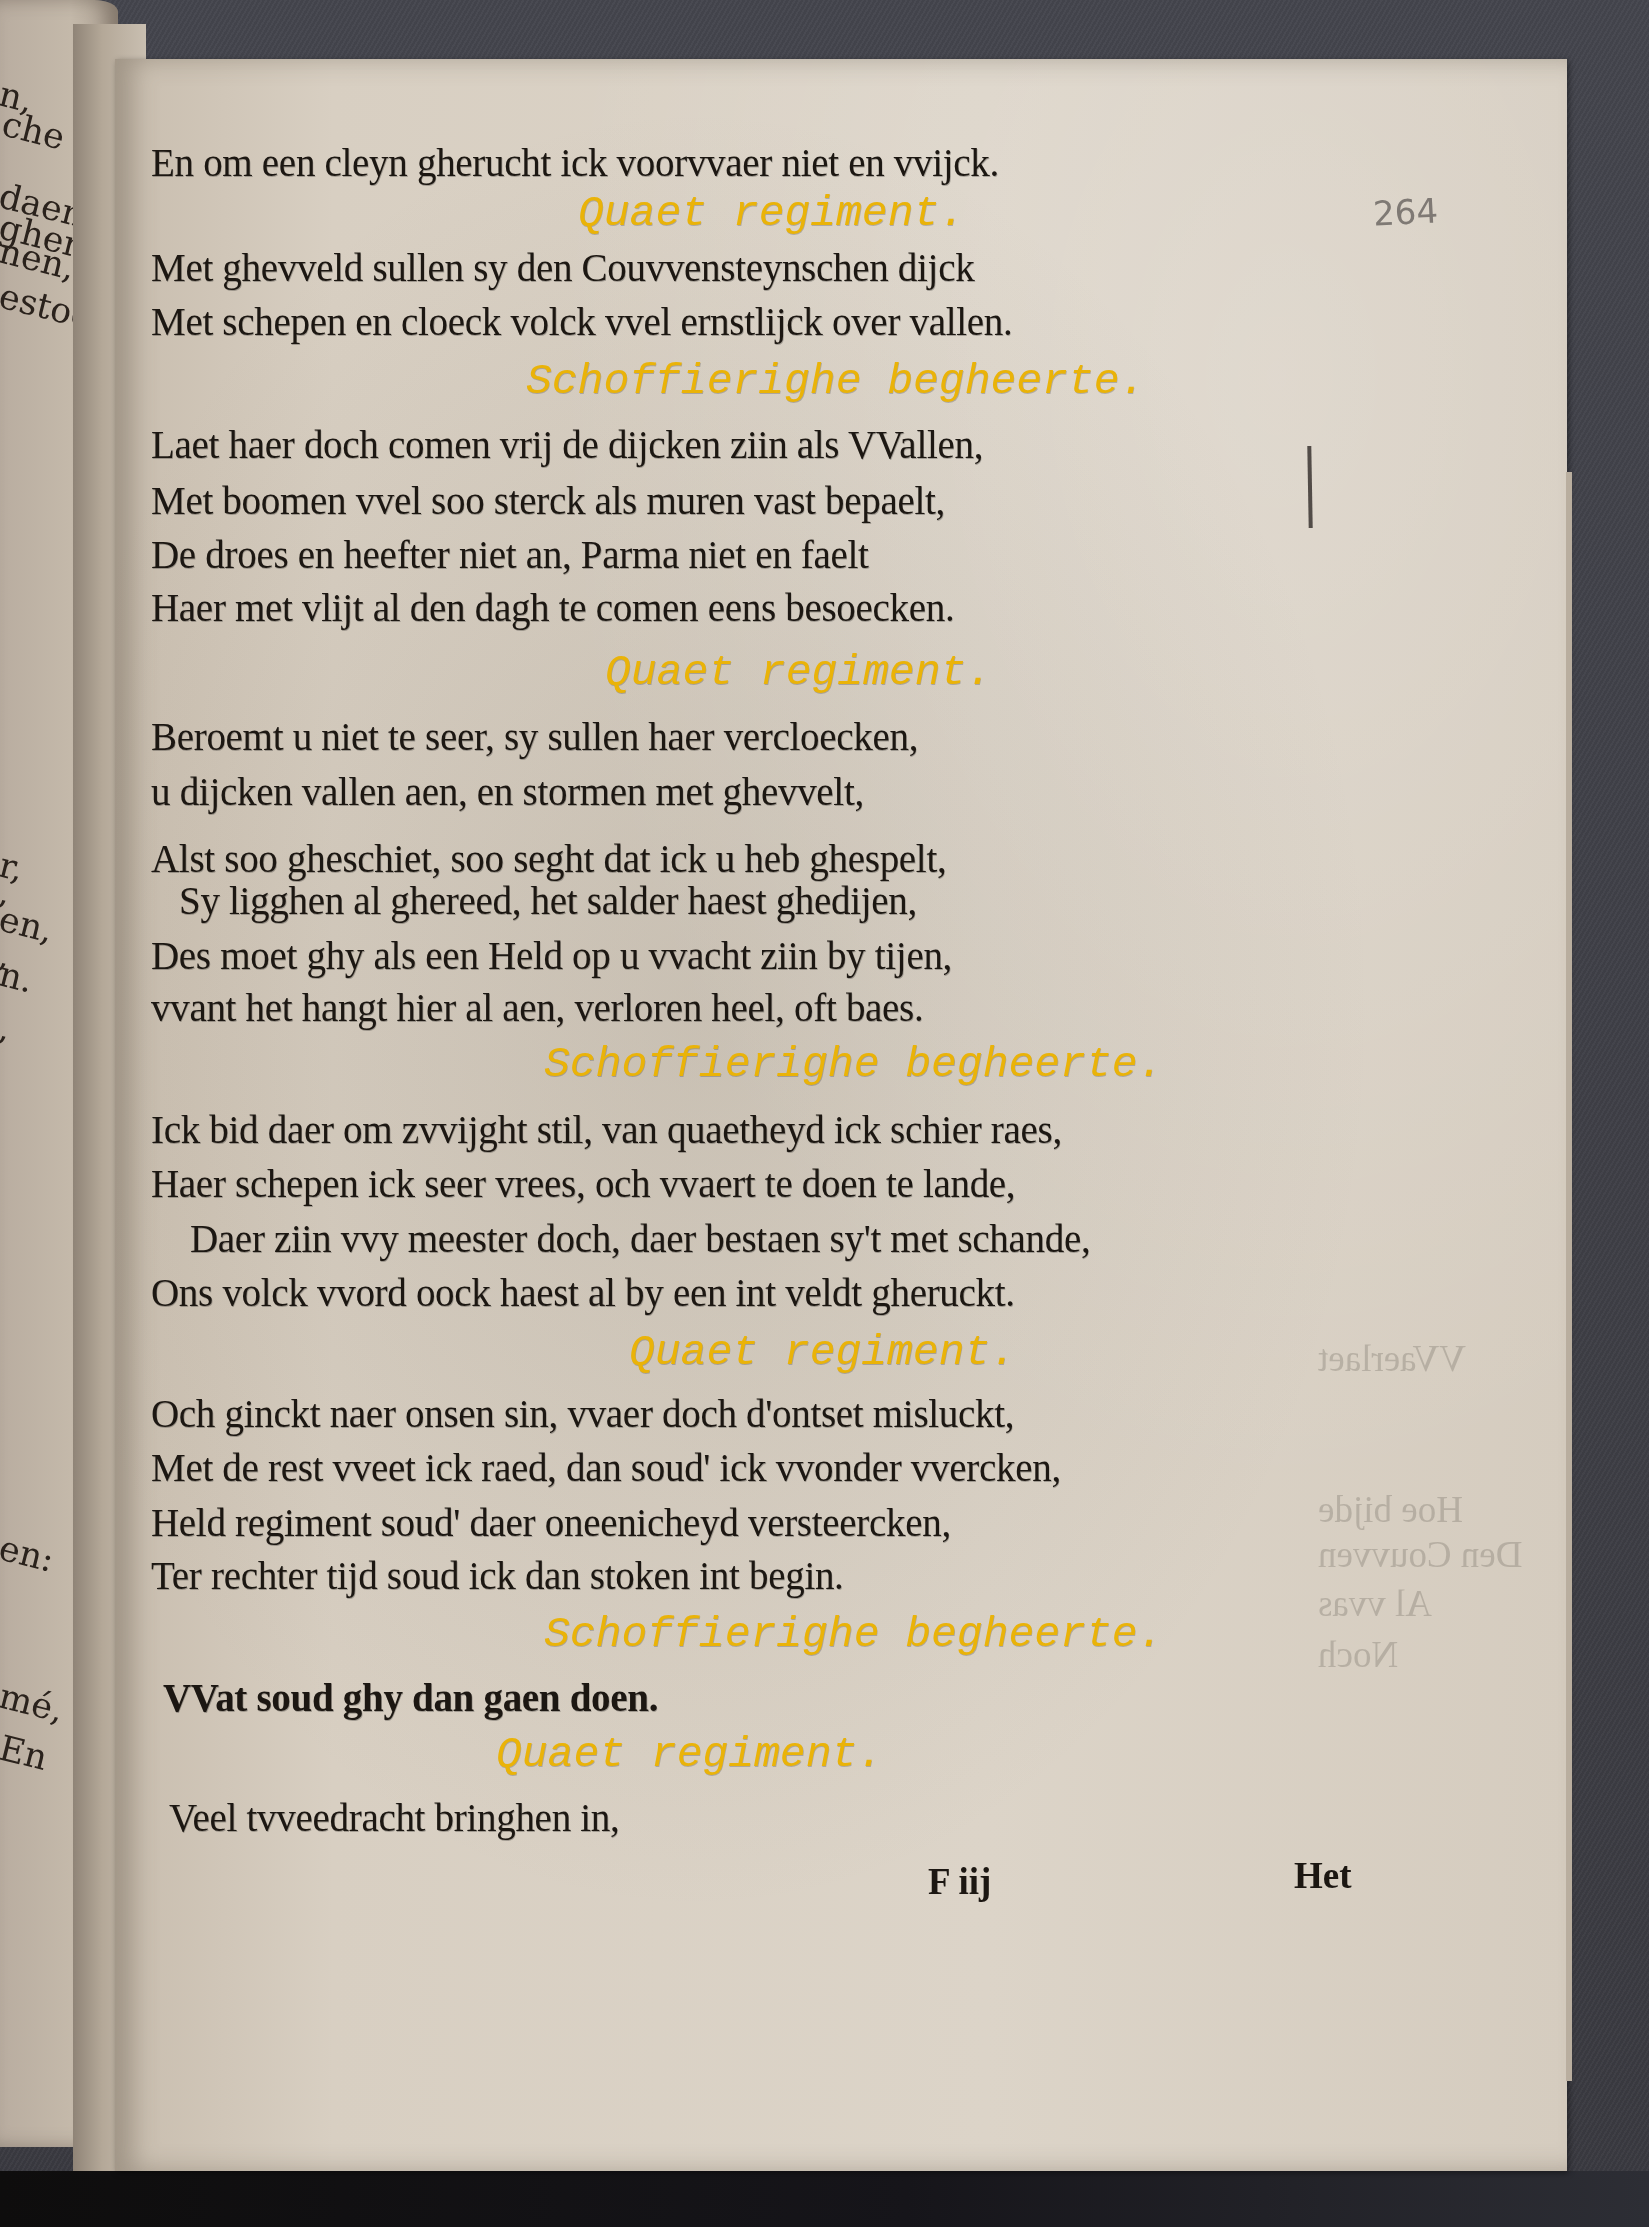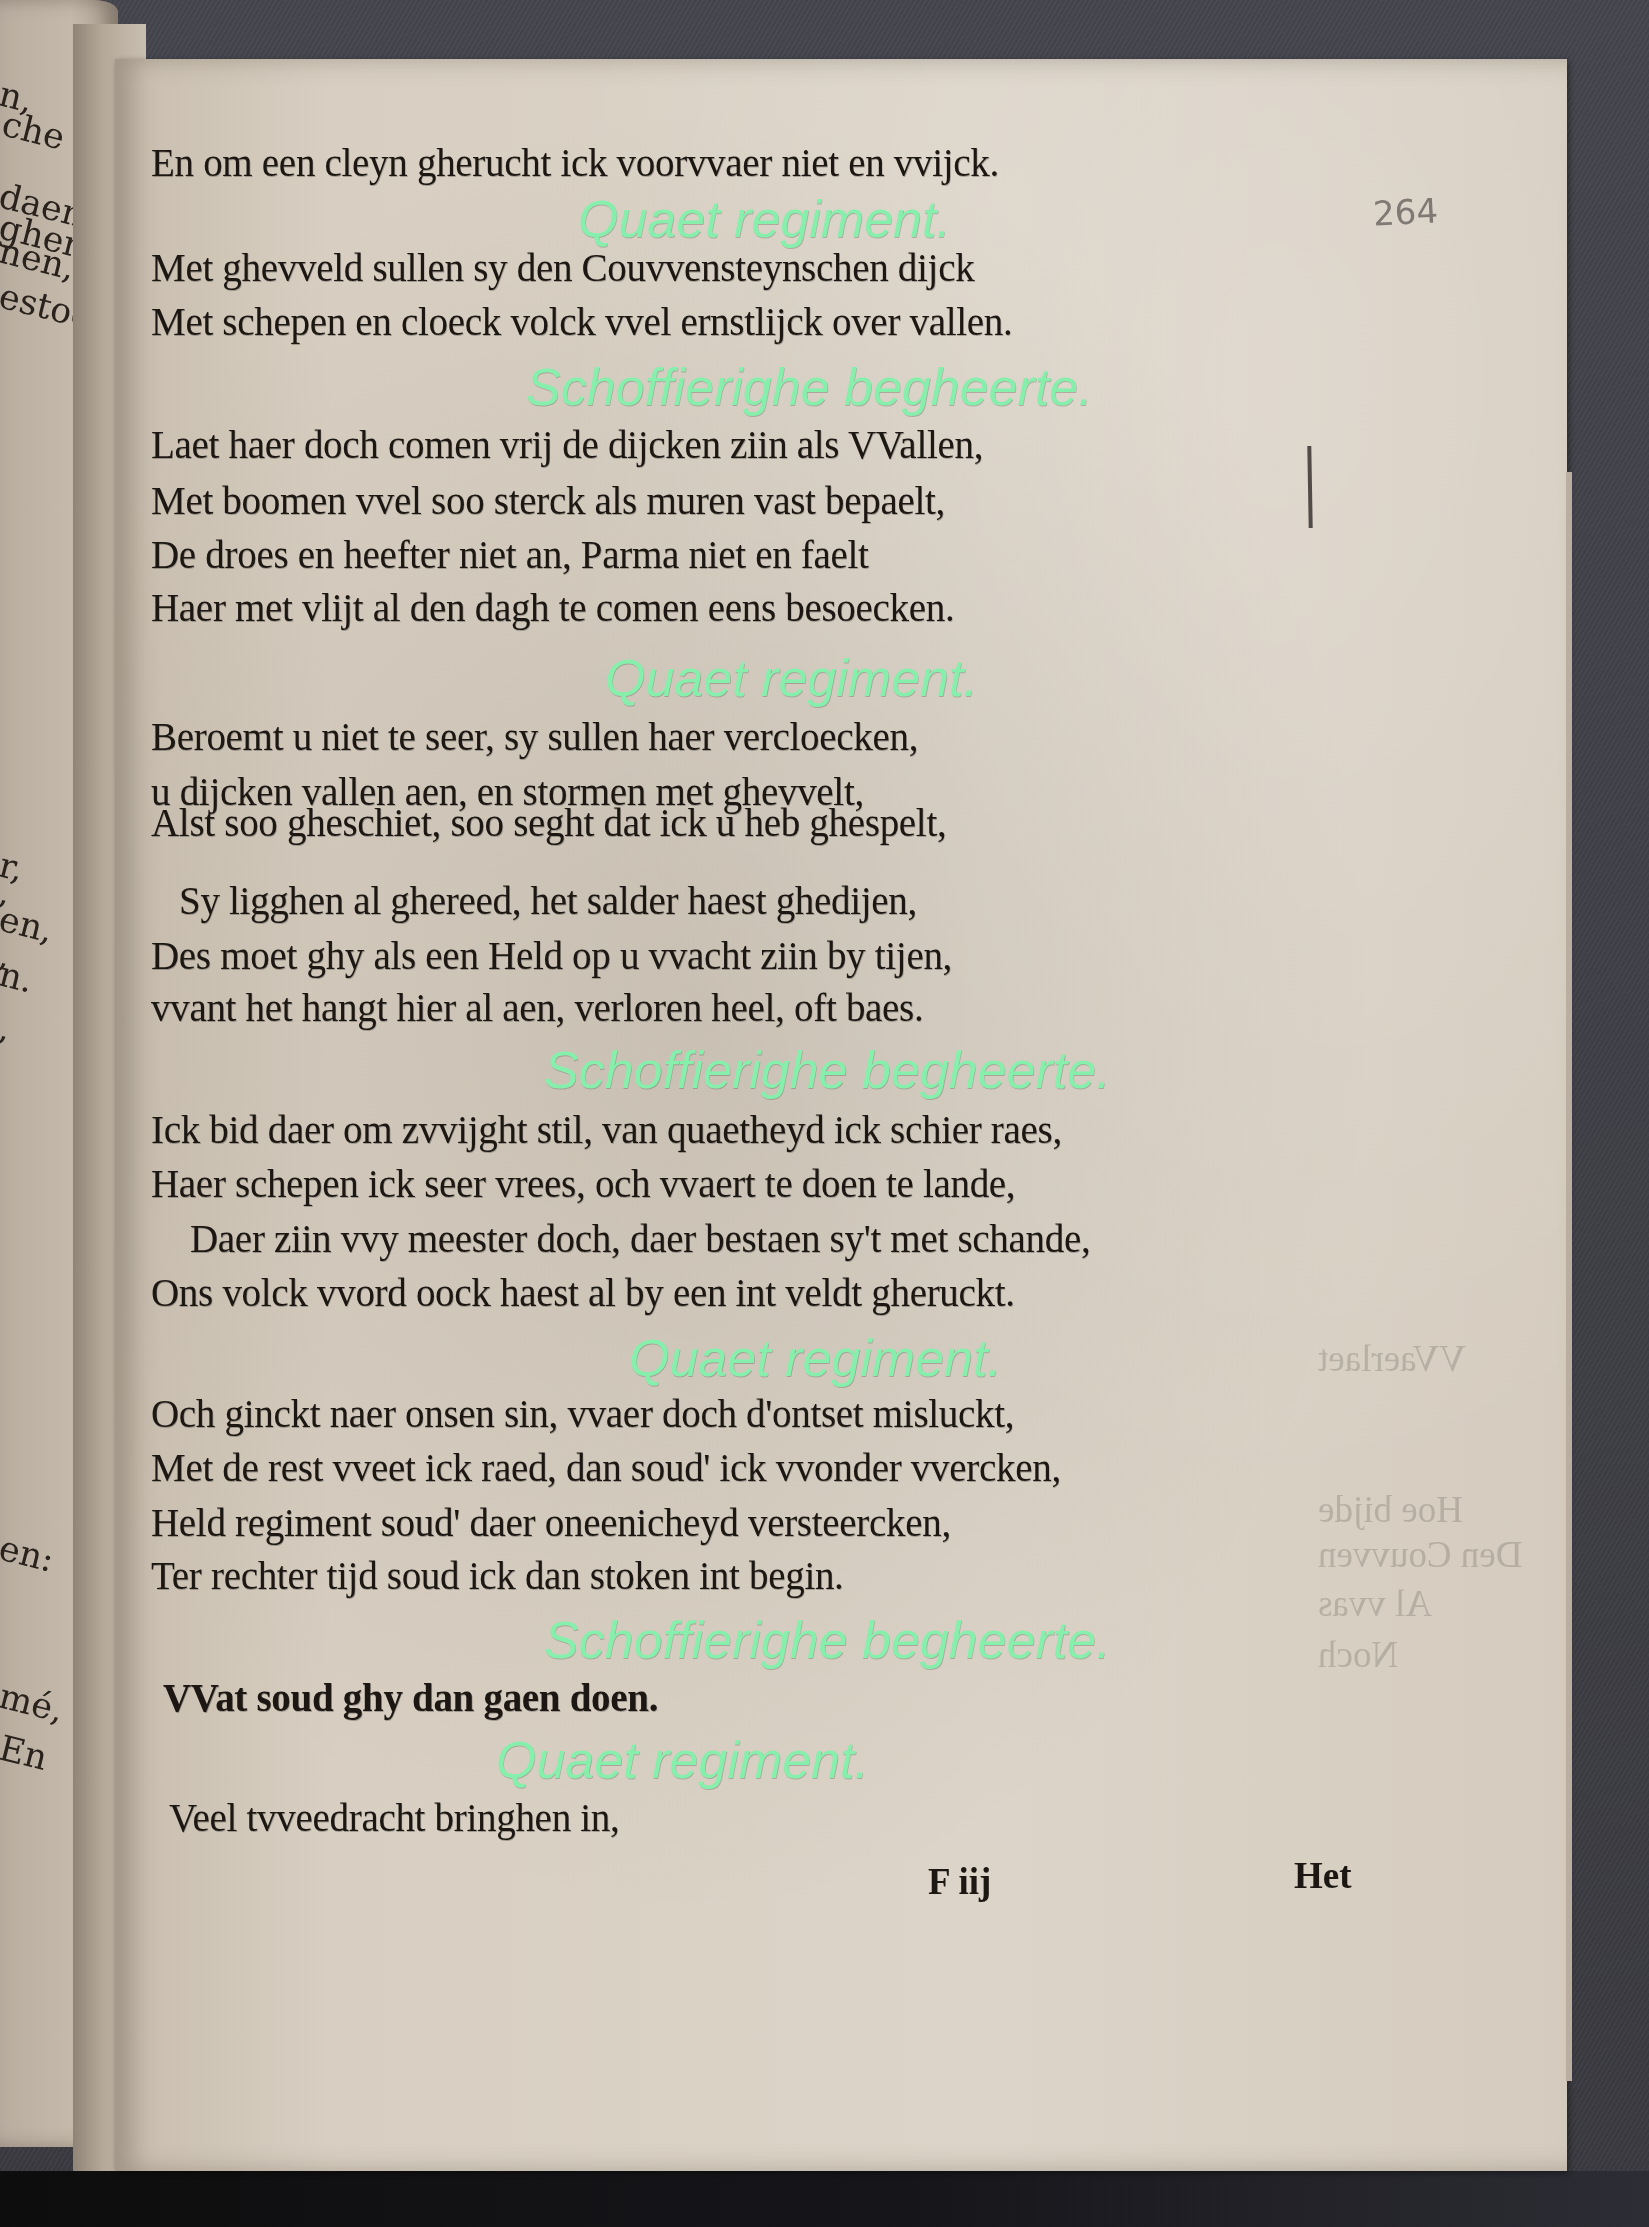--- a/index.html
+++ b/index.html
@@ -45,22 +45,22 @@
     background: #b9ae9f;
   }
   .line {
     position: absolute; left: 151px; white-space: nowrap;
     font-family: "Liberation Serif", "DejaVu Serif", serif;
     font-size: 39px; color: #1c1712; letter-spacing: -0.3px;
     text-shadow: 0.6px 0.6px 0 rgba(0,0,0,0.25);
   }
   .speaker {
     position: absolute; white-space: nowrap;
-    font-family: Liberation Sans, sans-serif;
-    font-style: italic; font-size: 52px; color: #86efac;
+    font-family: Liberation Mono, monospace;
+    font-style: italic; font-size: 43px; color: #eab308;
     text-shadow: 0.6px 0.6px 0 rgba(0,0,0,0.2);
   }
   .signature, .catchword {
     position: absolute; font-family: "Liberation Serif", serif;
     font-weight: bold; font-size: 37px; color: #1c1712; text-align: right;
   }
   .folio {
     position: absolute; left: 1373px; top: 192px;
     font-family: "DejaVu Sans", sans-serif; font-size: 34px; color: #6f6a66;
     transform: rotate(-3deg); opacity: 0.85;
@@ -116,21 +116,21 @@
 <div class="line" style="top:245px;">Met ghevveld sullen sy den Couvvensteynschen dijck</div>
 <div class="line" style="top:299px;">Met schepen en cloeck volck vvel ernstlijck over vallen.</div>
 <div class="speaker" style="top:357px;left:526px;">Schoffierighe begheerte.</div>
 <div class="line" style="top:422px;">Laet haer doch comen vrij de dijcken ziin als VVallen,</div>
 <div class="line" style="top:478px;">Met boomen vvel soo sterck als muren vast bepaelt,</div>
 <div class="line" style="top:532px;">De droes en heefter niet an, Parma niet en faelt</div>
 <div class="line" style="top:585px;">Haer met vlijt al den dagh te comen eens besoecken.</div>
 <div class="speaker" style="top:648px;left:605px;">Quaet regiment.</div>
 <div class="line" style="top:714px;">Beroemt u niet te seer, sy sullen haer vercloecken,</div>
 <div class="line" style="top:769px;">u dijcken vallen aen, en stormen met ghevvelt,</div>
-<div class="line" style="top:800px;">Alst soo gheschiet, soo seght dat ick u heb ghespelt,</div>
+<div class="line" style="top:836px;">Alst soo gheschiet, soo seght dat ick u heb ghespelt,</div>
 <div class="line" style="top:878px;margin-left:28px;">Sy ligghen al ghereed, het salder haest ghedijen,</div>
 <div class="line" style="top:933px;">Des moet ghy als een Held op u vvacht ziin by tijen,</div>
 <div class="line" style="top:985px;">vvant het hangt hier al aen, verloren heel, oft baes.</div>
 <div class="speaker" style="top:1040px;left:544px;">Schoffierighe begheerte.</div>
 <div class="line" style="top:1107px;">Ick bid daer om zvvijght stil, van quaetheyd ick schier raes,</div>
 <div class="line" style="top:1161px;">Haer schepen ick seer vrees, och vvaert te doen te lande,</div>
 <div class="line" style="top:1216px;margin-left:39px;">Daer ziin vvy meester doch, daer bestaen sy't met schande,</div>
 <div class="line" style="top:1270px;">Ons volck vvord oock haest al by een int veldt gheruckt.</div>
 <div class="speaker" style="top:1328px;left:629px;">Quaet regiment.</div>
 <div class="line" style="top:1391px;">Och ginckt naer onsen sin, vvaer doch d'ontset misluckt,</div>

